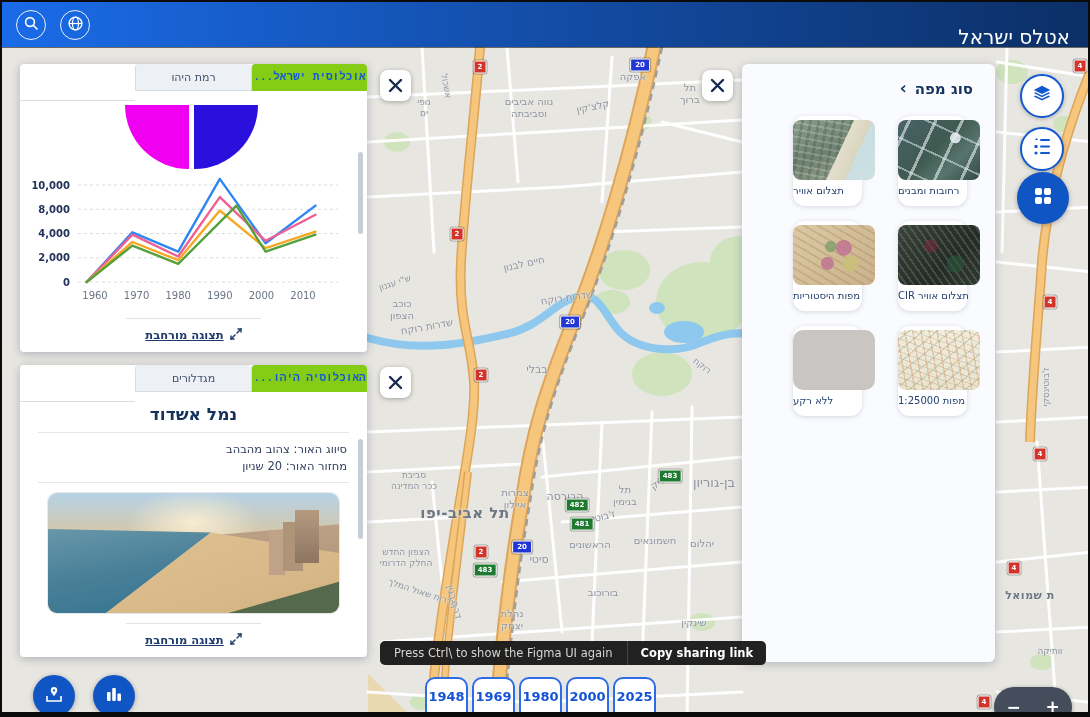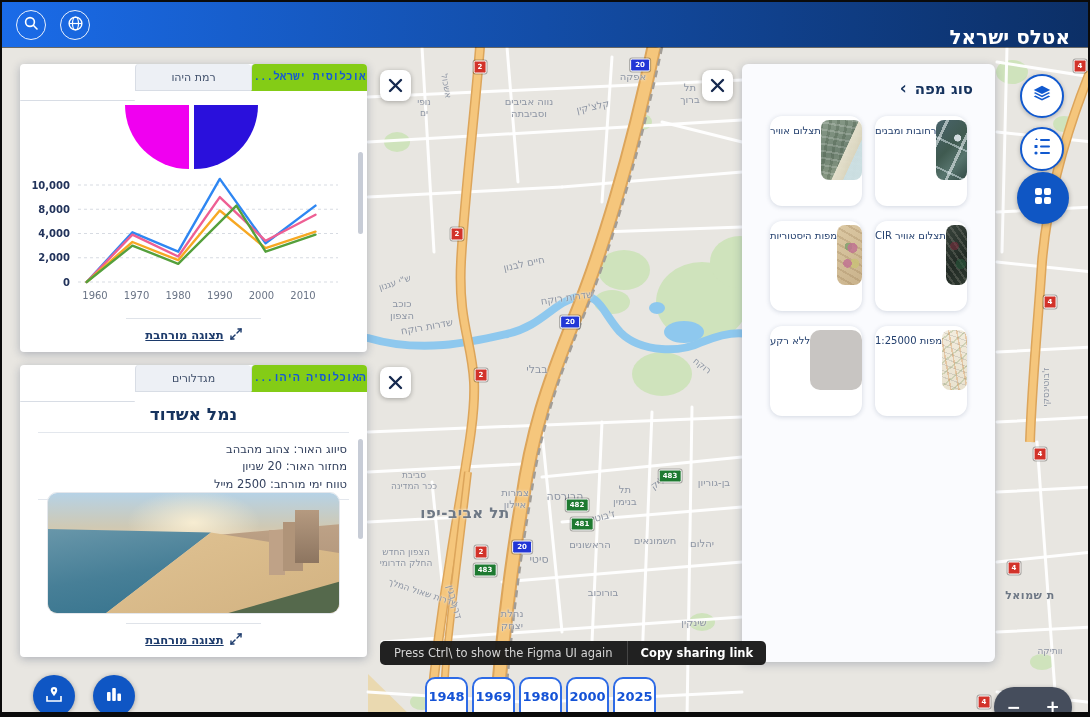--- a/index.html
+++ b/index.html
@@ -8,21 +8,21 @@
   
   #map{position:absolute;inset:0;}
   #map svg{position:absolute;left:0;top:0;}
   .mlabel{position:absolute;transform:translate(-50%,-50%);color:#8d95a3;font-size:10px;white-space:pre-line;text-align:center;line-height:1.2;text-shadow:0 0 2px #eceae6,0 0 3px #eceae6;pointer-events:none;}
   .mlabel.big{color:#6e7885;font-weight:bold;letter-spacing:.5px;}
   .shield{position:absolute;transform:translate(-50%,-50%);color:#fff;font-size:7px;font-weight:bold;line-height:1;padding:2px 3px;border:1px solid #fff;border-radius:2px;box-shadow:0 0 0 1px rgba(0,0,0,.28);}
   .sh-red{background:#d2332a;}.sh-blue{background:#2236d6;padding:2px 4px;}.sh-green{background:#1e7a31;}
   
   #topbar{position:absolute;left:0;top:0;width:100%;height:45px;background:linear-gradient(to right,#1a6be8,#0c2f66);display:flex;align-items:center;box-shadow:0 1px 0 rgba(0,0,0,.55);z-index:40;}
   .tb-circle{width:30px;height:30px;border-radius:50%;border:1.6px solid rgba(255,255,255,.9);display:flex;align-items:center;justify-content:center;margin-left:14px;background:transparent;cursor:pointer;}
-  #app-title{position:absolute;right:18px;top:0;height:45px;line-height:44px;color:#fff;font-size:20px;font-weight:bold;}
+  #app-title{position:absolute;right:18px;top:0;height:45px;line-height:44px;color:#fff;font-size:20px;font-weight:normal;}
   
   .panel{position:absolute;left:18px;width:347px;background:#fff;border-radius:4px;box-shadow:0 2px 10px rgba(20,40,80,.28);z-index:20;}
   #panel1{top:62px;height:288px;}
   #panel2{top:363px;height:292px;}
   .tabs{display:flex;direction:rtl;height:27px;border-bottom:0;}
   .tab{flex:1;display:flex;align-items:center;justify-content:center;font-size:11px;color:#41506b;background:#edf0f5;border-bottom:1px solid #d8dde5;border-left:1px solid #d8dde5;cursor:pointer;white-space:nowrap;overflow:hidden;border-radius:4px 4px 0 0;}
   .tab:last-child{border-left:none;margin-top:36px;}
   .tab.active{background:#84cc16;color:#1458d6;font-weight:bold;border-bottom:1px solid transparent;font-family:Liberation Mono, monospace;}
   .scrollthumb{position:absolute;right:4px;width:5px;border-radius:3px;background:#c7ccd6;}
   .expand-wrap{position:absolute;left:0;right:0;bottom:6px;display:flex;justify-content:center;}
@@ -42,21 +42,21 @@
   .ph-tower{right:7%;top:14%;width:8%;height:44%;background:linear-gradient(#b59a80,#8d7560);box-shadow:-14px 10px 0 -2px #b09479,-30px 16px 0 -4px #bfa287;}
   .ph-green{inset:0;clip-path:polygon(62% 100%,100% 74%,100% 100%);background:#55694c;}
   
   .close-x{position:absolute;width:31px;height:31px;background:#fff;border:none;border-radius:8px;box-shadow:0 1px 5px rgba(0,0,0,.3);display:flex;align-items:center;justify-content:center;cursor:pointer;z-index:25;}
   
   #maptype{position:absolute;left:740px;top:62px;width:253px;height:598px;background:#fafbfe;border-radius:6px;box-shadow:0 2px 10px rgba(20,40,80,.25);z-index:20;}
   #mt-head{direction:rtl;display:flex;align-items:center;gap:8px;padding:16px 22px 6px;color:#16335e;}
   #mt-title{font-size:15px;font-weight:bold;}
   #mt-chev{font-size:17px;font-weight:bold;line-height:1;transform:translateY(-1px);cursor:pointer;}
   #mt-grid{direction:rtl;display:grid;grid-template-columns:92px 92px;justify-content:center;column-gap:13px;row-gap:15px;padding-top:12px;}
-  .mt-card{width:92px;height:90px;background:#fff;border-radius:12px;box-shadow:0 1px 5px rgba(30,50,90,.18);display:flex;align-items:flex-start;padding-top:4px;cursor:pointer;}
+  .mt-card{width:69px;height:90px;background:#fff;border-radius:12px;box-shadow:0 1px 5px rgba(30,50,90,.18);display:flex;flex-direction:column;align-items:flex-end;padding-top:4px;cursor:pointer;}
   .mt-thumb{width:82px;height:60px;border-radius:8px;}
   .mt-lbl{font-size:10px;color:#24406e;margin-top:5px;white-space:nowrap;direction:rtl;}
   .th-streets{background:radial-gradient(circle at 70% 30%,rgba(225,234,238,.9) 0 7%,transparent 8%),repeating-linear-gradient(115deg,transparent 0 9px,rgba(230,238,240,.6) 9px 12px,transparent 12px 24px),repeating-linear-gradient(25deg,transparent 0 11px,rgba(212,226,230,.55) 11px 13px,transparent 13px 27px),linear-gradient(135deg,#49636b,#3f5a50 45%,#57746d 70%,#324a44);}
   .th-aerial{background:linear-gradient(115deg,transparent 55%,rgba(232,227,207,.95) 56%,rgba(223,217,194,.95) 72%,rgba(207,226,230,.95) 73%),repeating-linear-gradient(10deg,rgba(255,255,255,.18) 0 2px,transparent 2px 7px),repeating-linear-gradient(100deg,rgba(60,80,60,.28) 0 3px,transparent 3px 8px),linear-gradient(160deg,#8a9c8a,#6f8272 50%,#9aa88f);}
   .th-combined{background:radial-gradient(circle at 30% 40%,rgba(20,25,20,.5) 0 12%,transparent 13%),radial-gradient(circle at 65% 60%,rgba(30,30,25,.5) 0 10%,transparent 11%),repeating-linear-gradient(75deg,rgba(130,118,95,.4) 0 4px,transparent 4px 9px),linear-gradient(135deg,#6e6354,#4e463c 55%,#3a352c);}
   .th-cir{background:radial-gradient(circle at 40% 35%,rgba(130,40,60,.5) 0 10%,transparent 11%),radial-gradient(circle at 70% 65%,rgba(40,90,60,.55) 0 12%,transparent 13%),repeating-linear-gradient(55deg,rgba(150,150,140,.28) 0 2px,transparent 2px 6px),linear-gradient(135deg,#39443c,#222b25 60%,#2f3a31);}
   .th-historic{background:radial-gradient(circle at 62% 38%,rgba(193,116,146,.85) 0 12%,transparent 13%),radial-gradient(circle at 42% 64%,rgba(193,116,146,.85) 0 10%,transparent 11%),radial-gradient(circle at 46% 36%,rgba(130,160,110,.85) 0 9%,transparent 10%),radial-gradient(circle at 70% 64%,rgba(202,192,122,.9) 0 11%,transparent 12%),repeating-linear-gradient(30deg,rgba(150,120,80,.25) 0 2px,transparent 2px 7px),linear-gradient(135deg,#dcc9a4,#c9b28b);}
   .th-topo{background:repeating-linear-gradient(80deg,rgba(214,150,90,.4) 0 1.5px,transparent 1.5px 8px),repeating-linear-gradient(-40deg,rgba(150,170,120,.35) 0 1.5px,transparent 1.5px 9px),repeating-linear-gradient(20deg,rgba(120,120,120,.22) 0 1px,transparent 1px 6px),linear-gradient(#f2ecdd,#e9e2cf);}
   .th-none{background:#c8c5c2;border-radius:10px;}
   
@@ -145,21 +145,21 @@
       </svg>
     <div id="map-overlays">
         <div class="mlabel big" style="left: 463px; top: 511px; font-size: 15px;">תל אביב-יפו</div>
         <div class="mlabel" style="left: 563px; top: 495px; font-size: 11px;">הבורסה</div>
         <div class="mlabel" style="left: 513px; top: 497px; font-size: 10px;">צמרות
 איילון</div>
         <div class="mlabel" style="left: 592px; top: 517px; font-size: 10px; transform: translate(-50%, -50%) rotate(-14deg);">ז'בוטינסקי</div>
         <div class="mlabel" style="left: 623px; top: 494px; font-size: 10px;">תל
 בנימין</div>
         <div class="mlabel" style="left: 662px; top: 477px; font-size: 10px; transform: translate(-50%, -50%) rotate(-35deg);">ביאליק</div>
-        <div class="mlabel" style="left: 712px; top: 481px; font-size: 10px;">בן-גוריון</div>
+        <div class="mlabel" style="left: 712px; top: 481px; font-size: 13px;">בן-גוריון</div>
         <div class="mlabel" style="left: 588px; top: 543px; font-size: 10px;">הראשונים</div>
         <div class="mlabel" style="left: 653px; top: 539px; font-size: 10px;">חשמונאים</div>
         <div class="mlabel" style="left: 537px; top: 558px; font-size: 11px;">סיטי</div>
         <div class="mlabel" style="left: 601px; top: 591px; font-size: 10px;">בורוכוב</div>
         <div class="mlabel" style="left: 692px; top: 621px; font-size: 10px;">שינקין</div>
         <div class="mlabel" style="left: 510px; top: 618px; font-size: 10px;">נחלת
 יצחק</div>
         <div class="mlabel" style="left: 452px; top: 600px; font-size: 10px; transform: translate(-50%, -50%) rotate(75deg);">דרך בגין</div>
         <div class="mlabel" style="left: 421px; top: 591px; font-size: 9px; transform: translate(-50%, -50%) rotate(18deg);">שדרות שאול המלך</div>
         <div class="mlabel" style="left: 404px; top: 556px; font-size: 9px;">הצפון החדש
@@ -279,21 +279,20 @@
     <div class="tabs" id="tabs2">
         <span class="tab active">האוכלוסיה היהו...</span>
         <span class="tab">מגדלורים</span>
         <span class="tab">גאולוגיה במזרח התיכ...</span>
       </div>
     <h2 id="lh-title">נמל אשדוד</h2>
     <hr class="hdiv">
     <div id="lh-details">
         <div>סיווג האור: צהוב מהבהב</div>
         <div>מחזור האור: 20 שניון</div>
-        <div>טווח ימי מורחב: 2500 מייל</div>
       </div>
     <hr class="hdiv" style="margin-top:6px">
     <div id="photo">
       <div class="ph-sky"></div>
       <div class="ph-sun"></div>
       <div class="ph-city"></div>
       <div class="ph-sea"></div>
       <div class="ph-beach"></div>
       <div class="ph-green"></div>
       <div class="ph-tower"></div>

